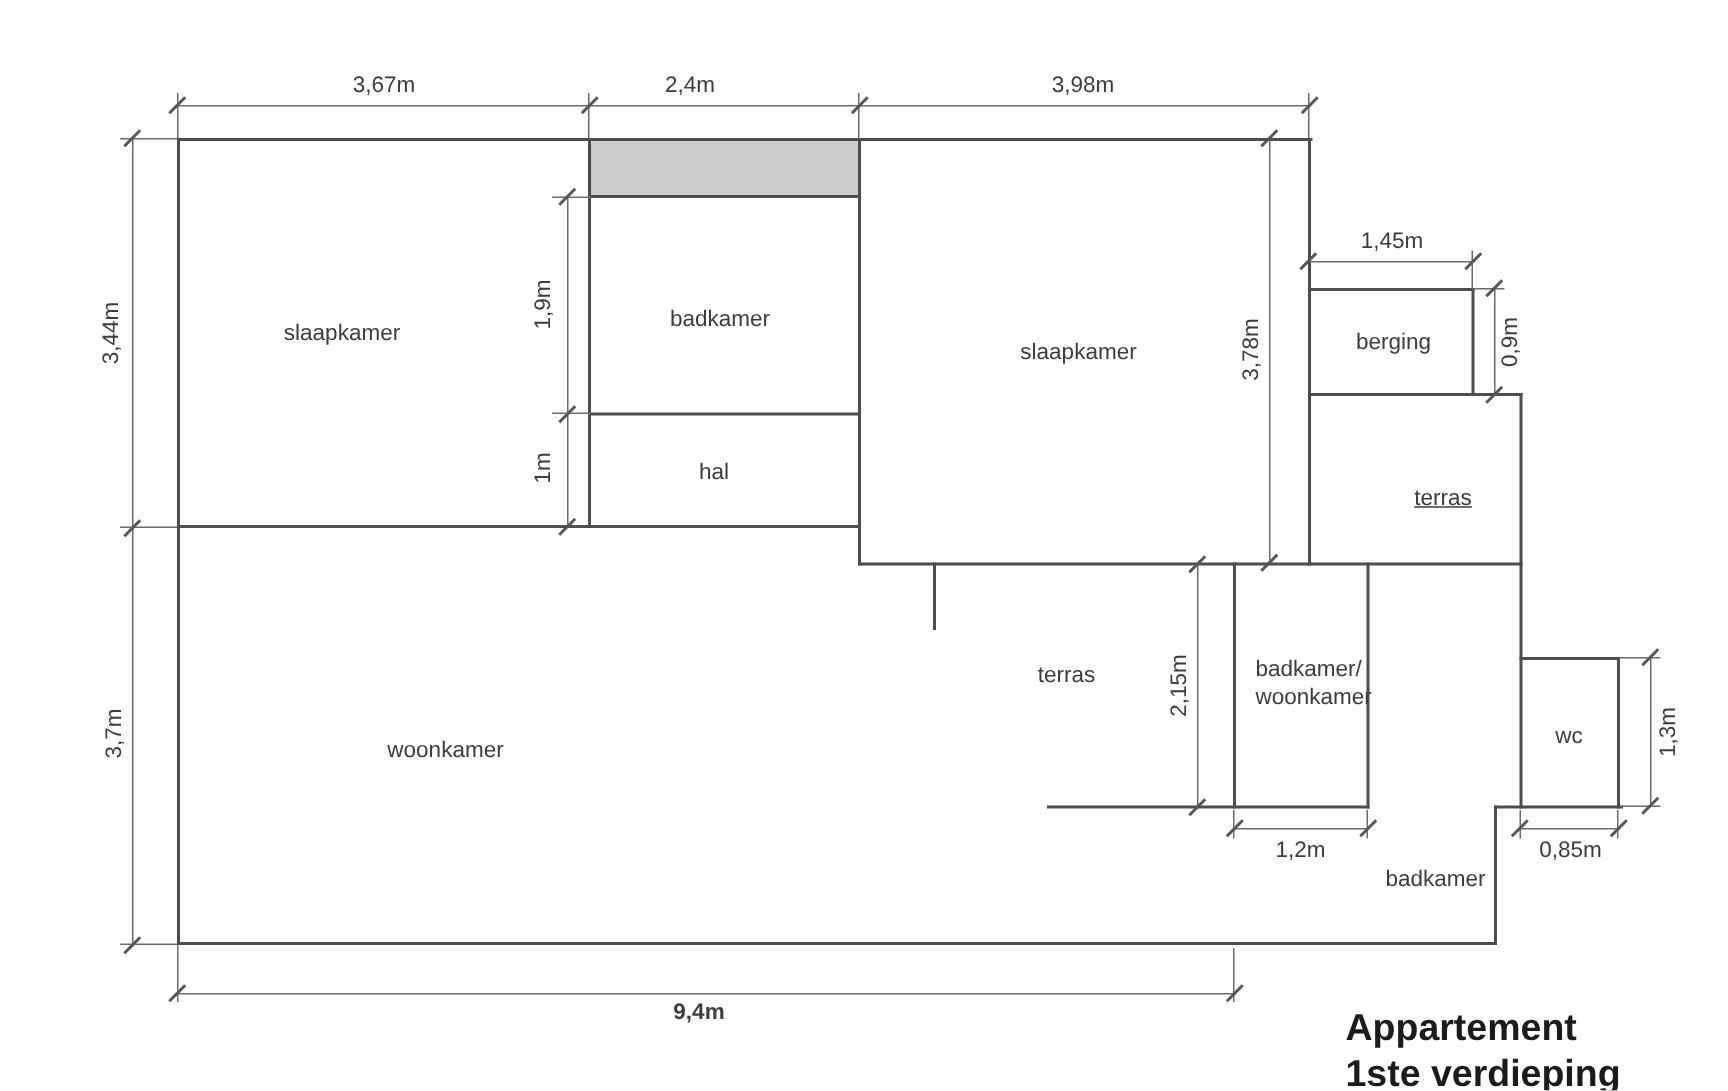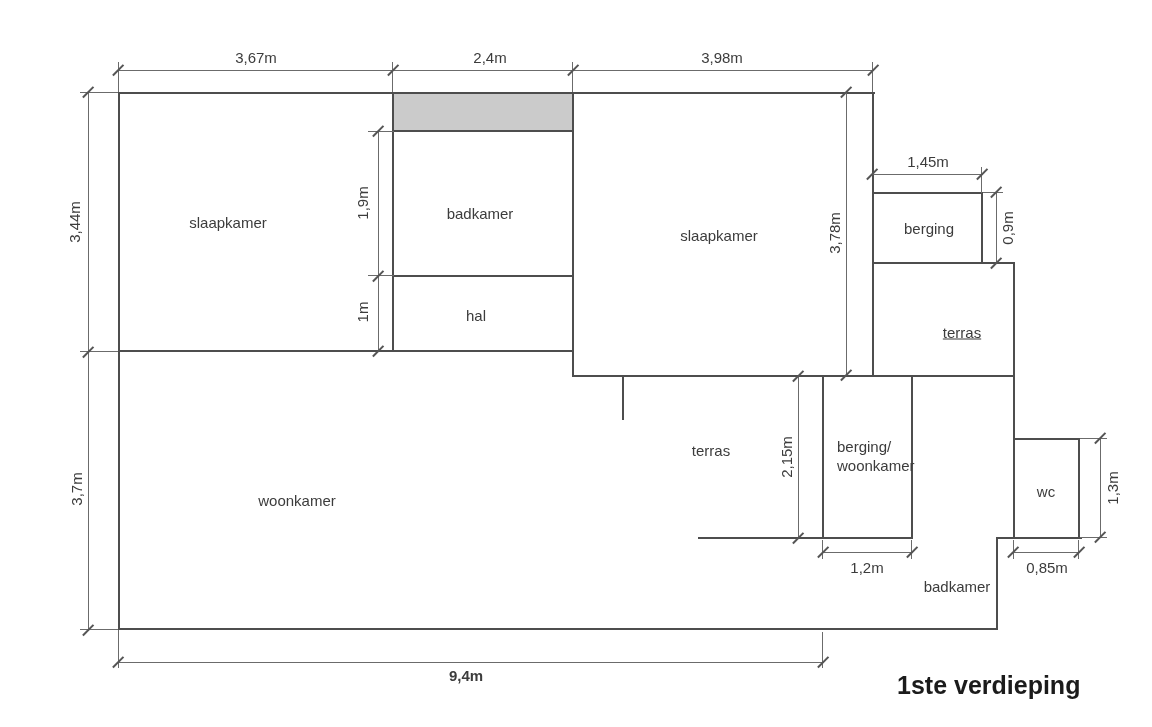--- a/index.html
+++ b/index.html
@@ -103,21 +103,21 @@
       <div class="tick" style="left: 798px; top: 538px; width: 15px; height: 1.5px;"></div>
       <div class="tick" style="left: 823px; top: 552px; width: 15px; height: 1.5px;"></div>
       <div class="tick" style="left: 912px; top: 552px; width: 15px; height: 1.5px;"></div>
       <div class="tick" style="left: 1013px; top: 552px; width: 15px; height: 1.5px;"></div>
       <div class="tick" style="left: 1079px; top: 552px; width: 15px; height: 1.5px;"></div>
       <div class="tick" style="left: 1100px; top: 438px; width: 15px; height: 1.5px;"></div>
       <div class="tick" style="left: 1100px; top: 537px; width: 15px; height: 1.5px;"></div>
     </div>
 
   <div class="lbl" style="left:256px; top:57px;">3,67m</div>
-  <div class="lbl" style="left:490px; top:57px;">2,4m</div>
+  <div class="lbl" style="left:460px; top:57px;">2,4m</div>
   <div class="lbl" style="left:722px; top:57px;">3,98m</div>
   <div class="lbl" style="left:928px; top:161px;">1,45m</div>
   <div class="lbl" style="left:867px; top:567px;">1,2m</div>
   <div class="lbl" style="left:1047px; top:567px;">0,85m</div>
   <div class="lbl" style="left:466px; top:675px;font-weight:bold;">9,4m</div>
 
   <div class="lbl rot" style="left:74px; top:222px;">3,44m</div>
   <div class="lbl rot" style="left:76px; top:489px;">3,7m</div>
   <div class="lbl rot" style="left:362px; top:203px;">1,9m</div>
   <div class="lbl rot" style="left:362px; top:312px;">1m</div>
@@ -126,23 +126,24 @@
   <div class="lbl rot" style="left:786px; top:457px;">2,15m</div>
   <div class="lbl rot" style="left:1112px; top:488px;">1,3m</div>
 
   <div class="lbl" style="left:228px; top:222px;">slaapkamer</div>
   <div class="lbl" style="left:480px; top:213px;">badkamer</div>
   <div class="lbl" style="left:476px; top:315px;">hal</div>
   <div class="lbl" style="left:719px; top:235px;">slaapkamer</div>
   <div class="lbl" style="left:929px; top:228px;">berging</div>
   <div class="lbl" style="left:962px; top:332px;text-decoration:underline;">terras</div>
   <div class="lbl" style="left:711px; top:450px;">terras</div>
-  <div class="lbl left-align" style="left:837px; top:446px;">berging/</div>
+  <div class="lbl left-align" style="left:837px; top:446px;">badkamer/</div>
   <div class="lbl left-align" style="left:837px; top:465px;">woonkamer</div>
   <div class="lbl" style="left:1046px; top:491px;">wc</div>
   <div class="lbl" style="left:957px; top:586px;">badkamer</div>
   <div class="lbl" style="left:297px; top:500px;text-align:right;">woonkamer</div>
 
   <div id="title-block">
+    <div>Appartement</div>
     <div>1ste verdieping</div>
   </div>
 
 </div>
 
 </body></html>

